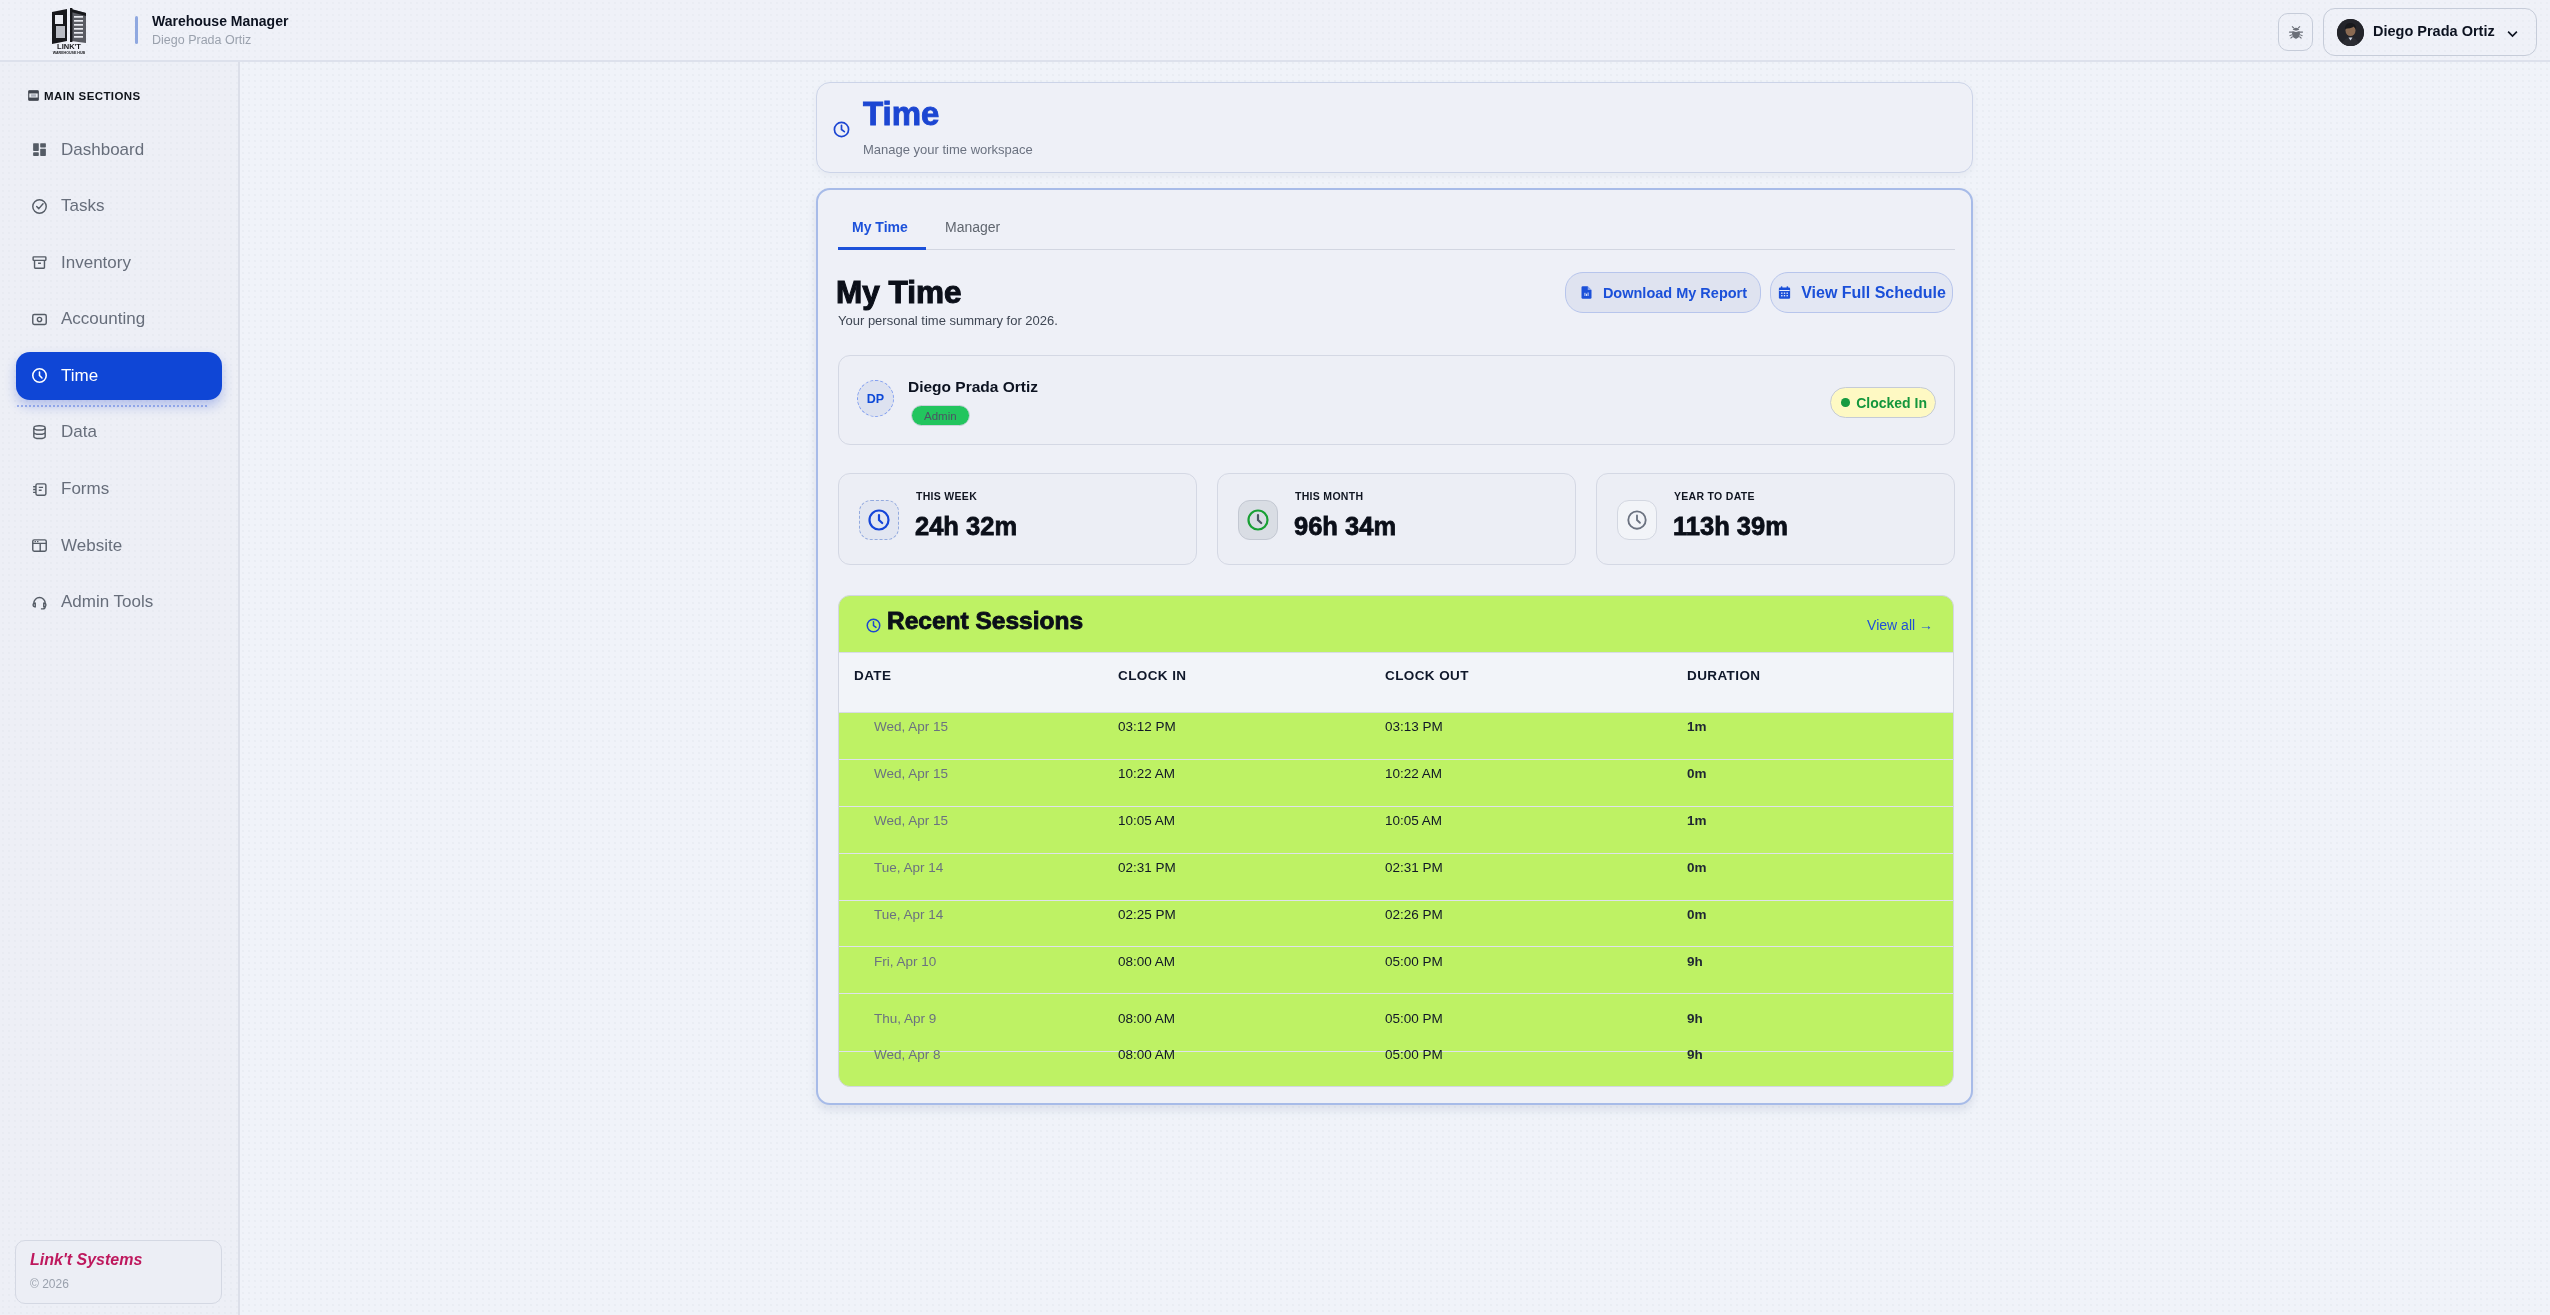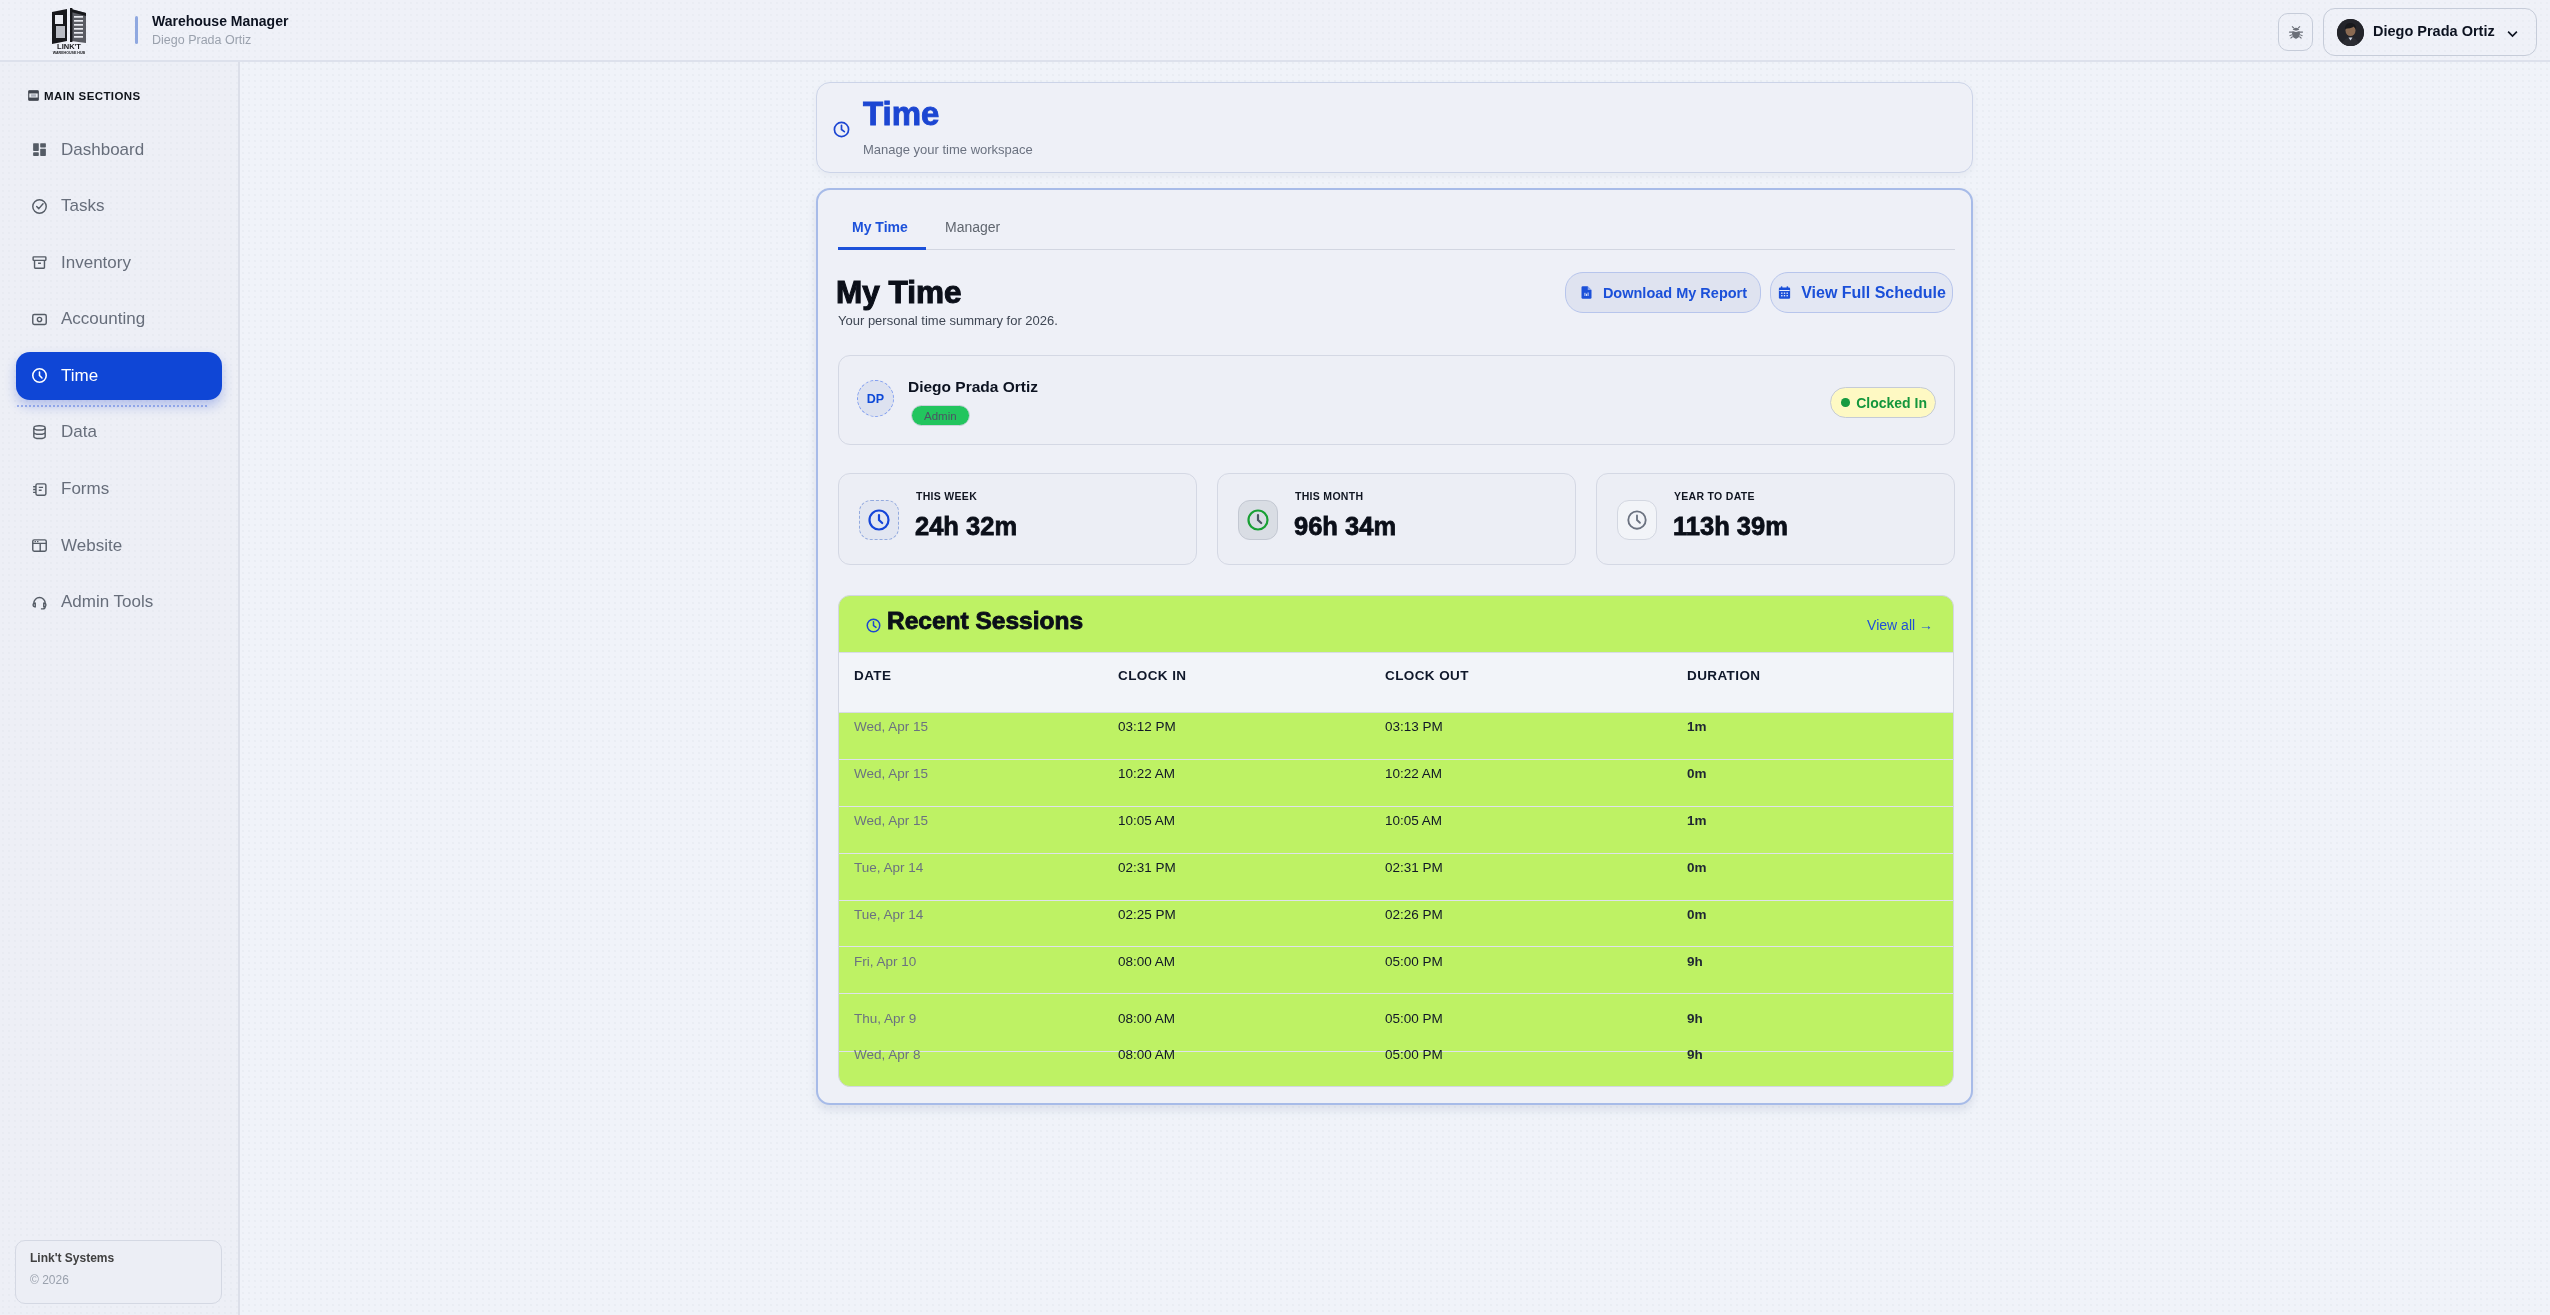--- a/index.html
+++ b/index.html
@@ -41,21 +41,21 @@
   height:48px; margin:0 18px 8.6px 16px; display:flex; align-items:center;
   color:#676e7b; font-size:17px; border-radius:14px;
 }
 .nav-item .nic { width:17px; height:17px; margin-left:15px; margin-right:13px; flex:none; }
 .nav-item.active { background:#0f46d6; color:#ffffff; box-shadow:0 6px 12px rgba(28,70,210,0.28); }
 #pill-dots { position:absolute; left:17px; top:342.5px; width:190px; border-top:2px dotted rgba(80,115,225,0.5); }
 #side-foot {
   position:absolute; left:15px; top:1178px; width:207px; height:64px;
   background:#eceef5; border:1.5px solid #d4d8e3; border-radius:10px; padding:10px 14px;
 }
-#side-foot b { font-size:12px; color:#404040; display:block; }
+#side-foot b { font-size:16px; color:#be185d; display:block;font-style:italic; }
 #side-foot span { font-size:12px; color:#9aa1ad; display:block; margin-top:8px; }
 
 #main { position:absolute; left:242px; top:62px; width:2308px; height:1253px; }
 .card1 {
   position:absolute; left:574px; top:20px; width:1157px; height:91px;
   background:#eef0f7; border:1.5px solid #ccd4e8; border-radius:14px;
   box-shadow:0 3px 6px rgba(100,110,140,0.07);
 }
 .card1 .cicon { position:absolute; left:16px; top:37.5px; }
 .card1 h1 { position:absolute; left:46px; top:12px; font-size:33px; font-weight:bold; color:#1c46d2; line-height:1.15; -webkit-text-stroke:0.9px #1c46d2; }
@@ -127,21 +127,21 @@
 }
 .rhead { position:absolute; left:0; top:0; width:100%; height:57px; border-bottom:1.5px solid #d8dce7; }
 .rhead svg { position:absolute; left:27px; top:22px; }
 .rhead h3 { position:absolute; left:48px; top:11px; font-size:24.5px; font-weight:bold; color:#0b0f19; -webkit-text-stroke:0.9px #0b0f19; }
 .rhead .viewall { position:absolute; right:20px; top:20.5px; font-size:14px; color:#2050d8; }
 .thead { position:absolute; left:0; top:57px; width:100%; height:60px; background:#f2f4f9; border-bottom:1.5px solid #d8dce7; }
 .th { position:absolute; top:15px; font-size:13.5px; font-weight:bold; color:#0f172a; letter-spacing:0.4px; }
 .trow { position:absolute; left:0; width:100%; height:46.9px; border-bottom:1.5px solid #dfe2ec; font-size:13.5px; }
 .trow div { position:absolute; top:6px; }
 .c1 { left:15px; } .c2 { left:279px; } .c3 { left:546px; } .c4 { left:848px; }
-.trow .c1 { color:#6b7280; }
+.trow .c1 { color:#6b7280;margin-left:20px; }
 .trow .c4 { font-weight:bold; color:#1f2733; }
 </style>
 </head>
 <body class="dots">
 <div id="main">
   <div class="card1 hatch">
     <svg class="cicon" width="17" height="17" viewBox="0 0 24 24" fill="none" stroke="#1c46d2" stroke-width="2.4">
         <circle cx="12" cy="12" r="10"></circle>
         <path d="M12 6v6l4 3" stroke-linecap="round"></path>
       </svg>

